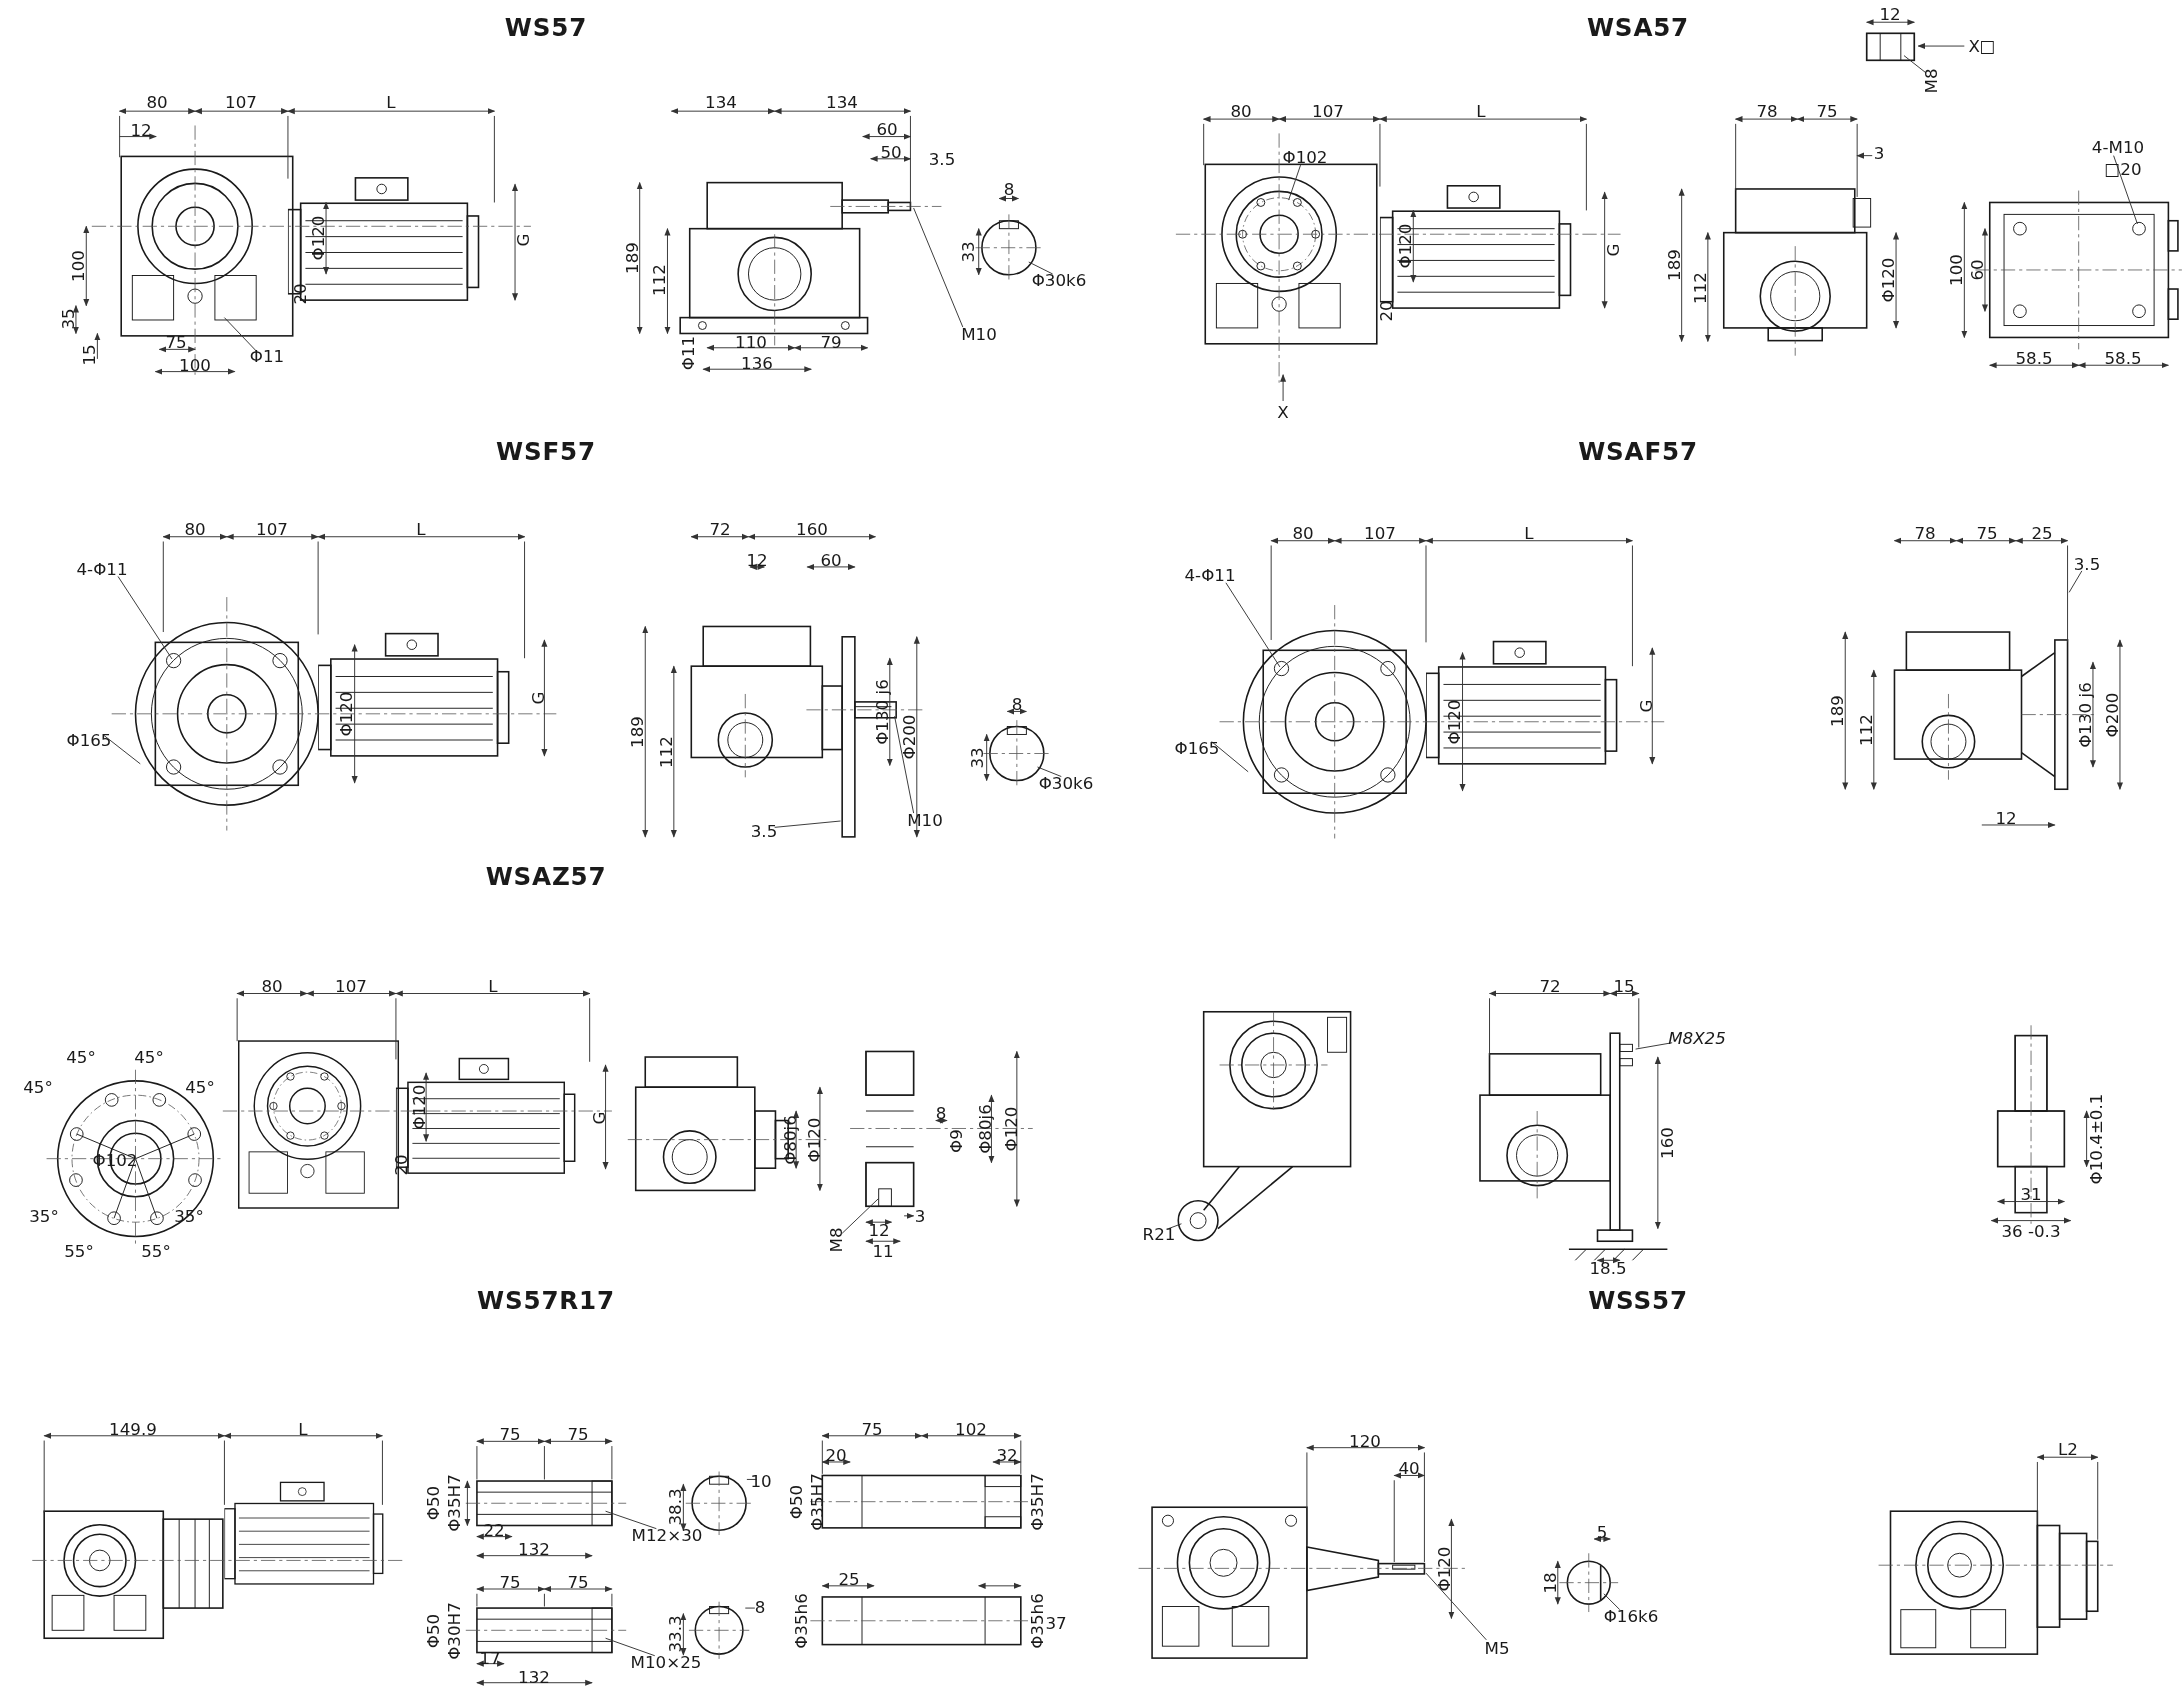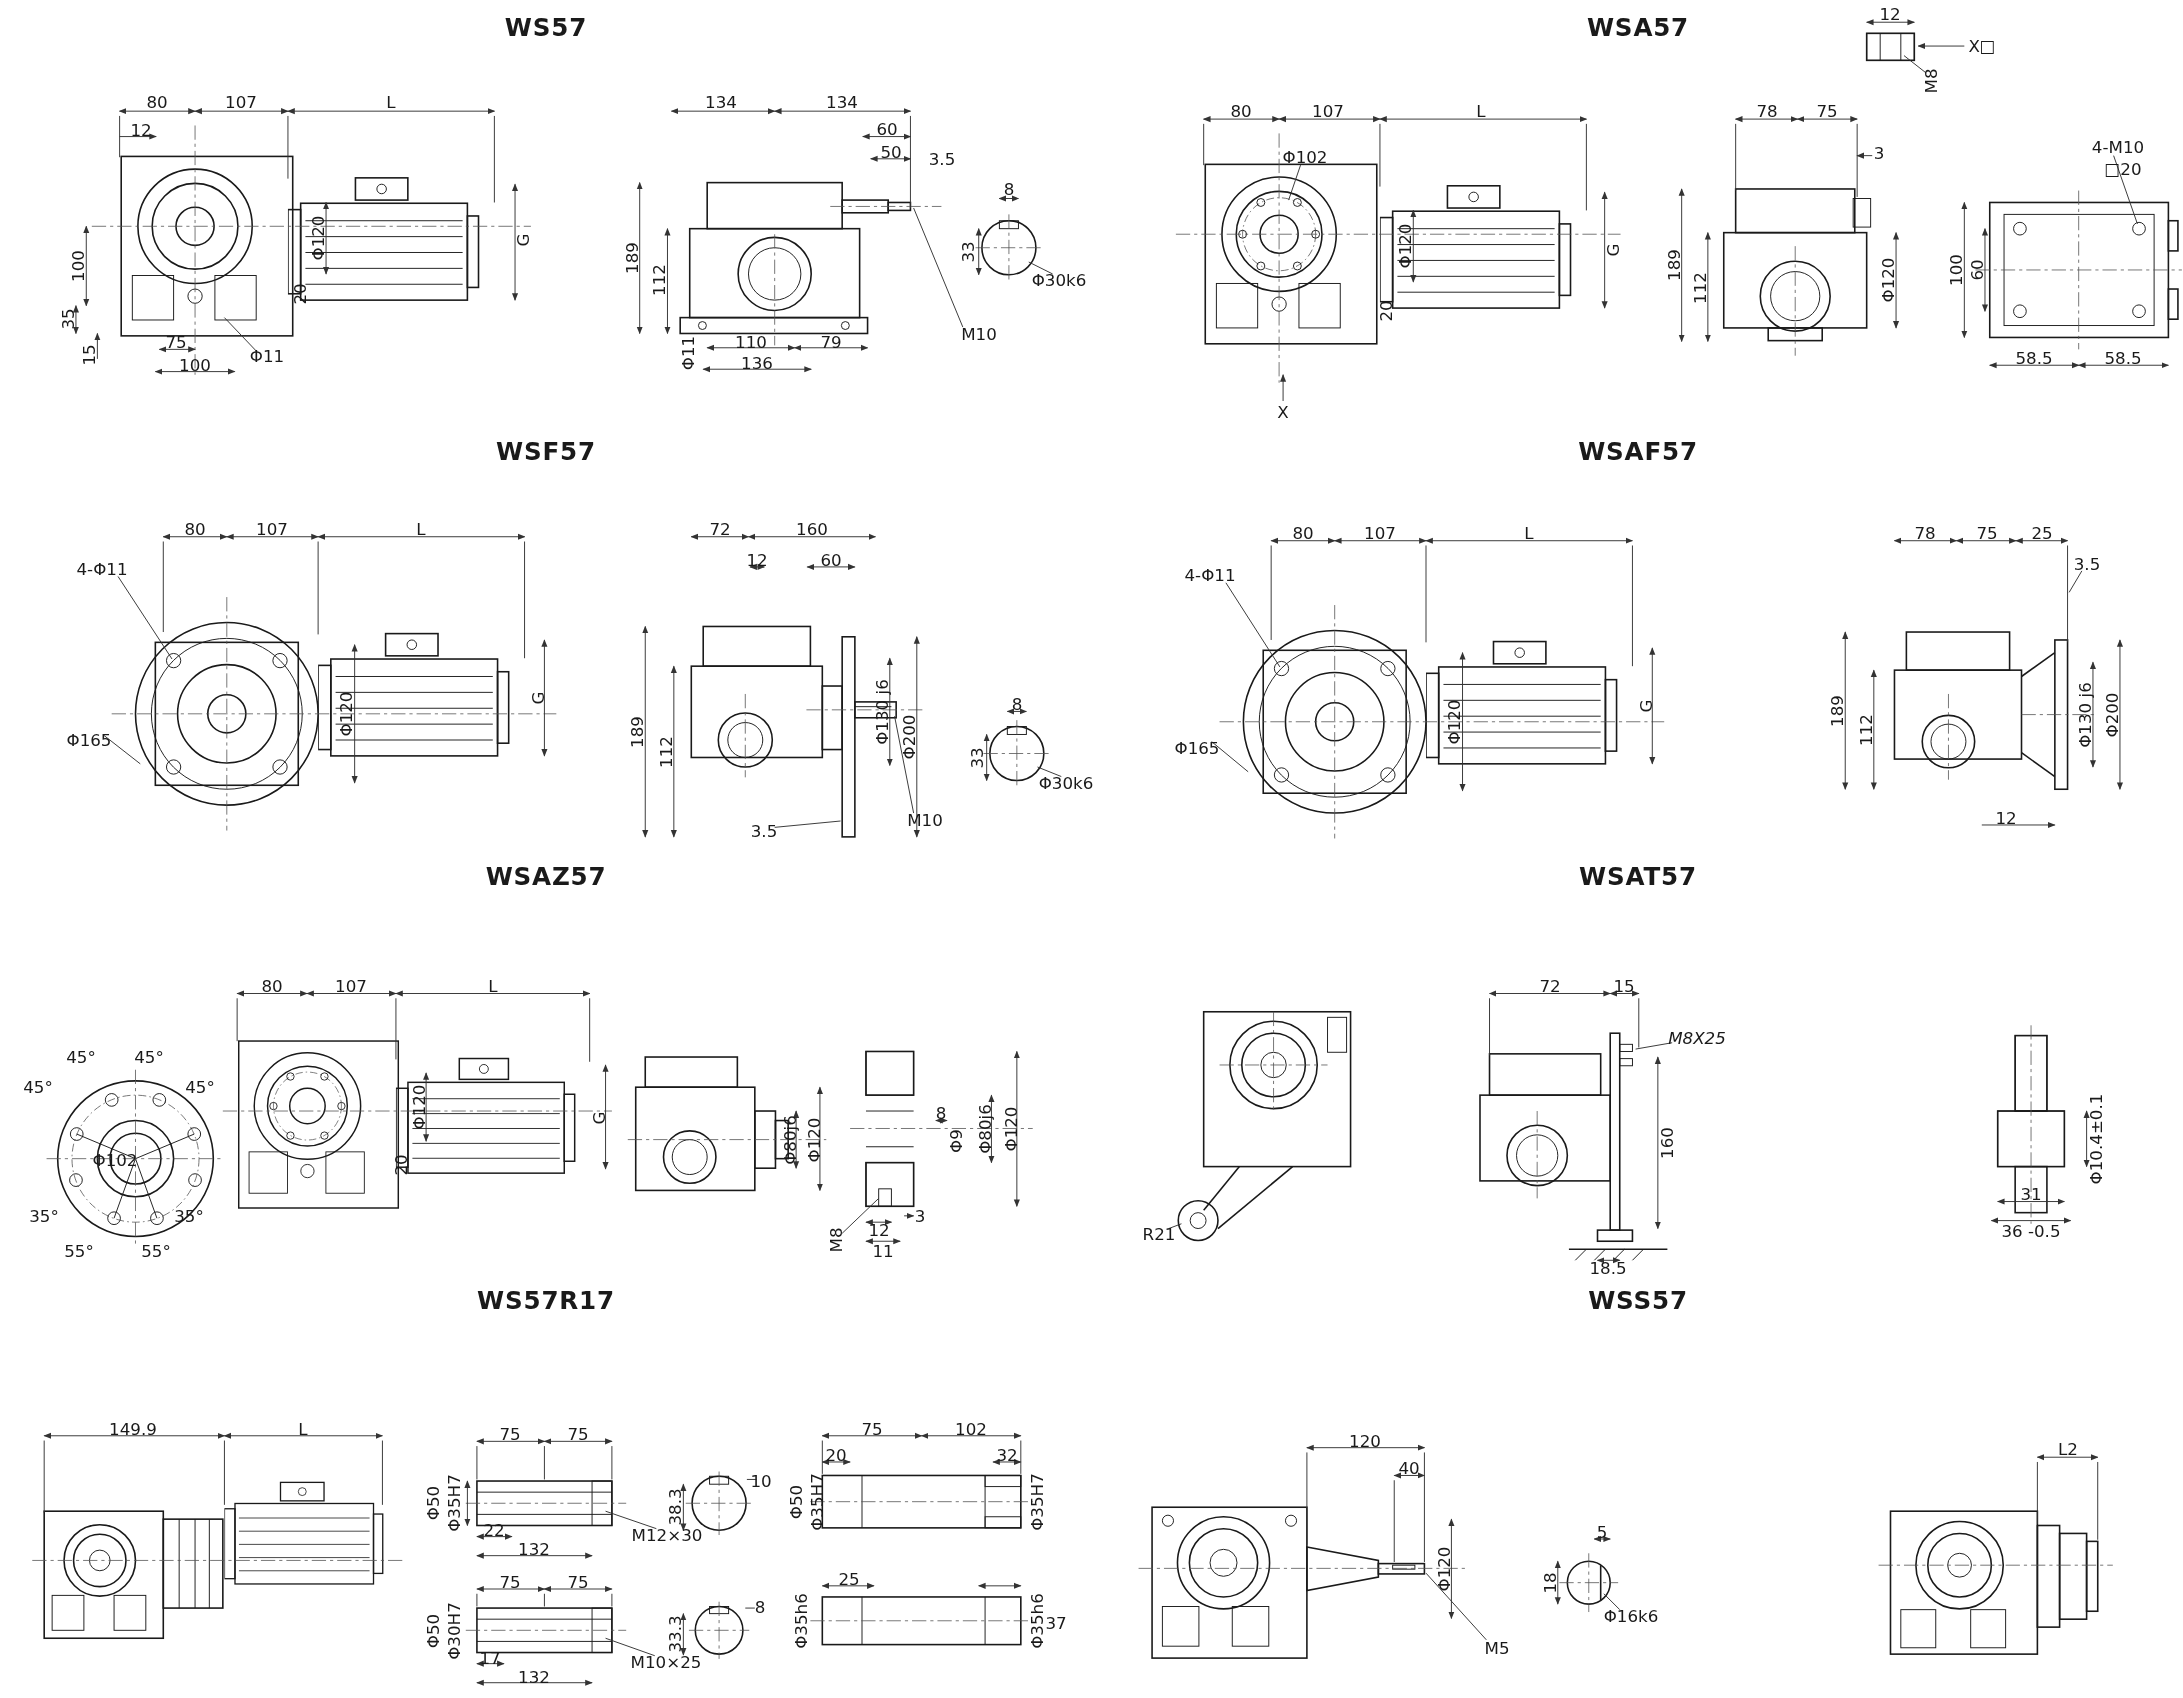--- a/index.html
+++ b/index.html
@@ -512,21 +512,20 @@
         <span class="dim-label rot" style="left: 985px; top: 280px;">Φ80j6</span>
         <span class="dim-label rot" style="left: 1011px; top: 280px;">Φ120</span>
         <span class="dim-label" style="left: 879px; top: 381px;">12</span>
         <span class="dim-label" style="left: 920px; top: 367px;">3</span>
         <span class="dim-label" style="left: 883px; top: 402px;">11</span>
         <span class="dim-label rot" style="left: 836px; top: 391px;">M8</span>
       </div>
   </section>
 
   <section class="panel" style="left:1092px;top:849px">
-    <h3 class="panel-title">WSAT57</h3>
     <svg class="art" viewBox="0 0 1374 534">
       <g>
         <rect class="o" x="140" y="205" width="185" height="195"></rect>
         <circle class="o" cx="228" cy="272" r="55"></circle>
         <circle class="o" cx="228" cy="272" r="40"></circle>
         <circle class="t" cx="228" cy="272" r="16"></circle>
         <rect class="t" x="296" y="212" width="24" height="44"></rect>
         <line class="o" x1="185" y1="400" x2="140" y2="455"></line>
         <line class="o" x1="252" y1="400" x2="158" y2="478"></line>
         <circle class="o" cx="133" cy="468" r="25"></circle>
@@ -578,21 +577,21 @@
     </svg>
     <div class="labels">
         <span class="dim-label" style="left: 67px; top: 385px;">R21</span>
         <span class="dim-label" style="left: 458px; top: 137px;">72</span>
         <span class="dim-label" style="left: 532px; top: 137px;">15</span>
         <span class="dim-label" style="left: 605px; top: 189px; font-style: italic;">M8X25</span>
         <span class="dim-label rot" style="left: 575px; top: 294px;">160</span>
         <span class="dim-label" style="left: 516px; top: 419px;">18.5</span>
         <span class="dim-label rot" style="left: 1004px; top: 290px;">Φ10.4±0.1</span>
         <span class="dim-label" style="left: 939px; top: 345px;">31</span>
-        <span class="dim-label" style="left: 939px; top: 382px;">36 -0.5</span>
+        <span class="dim-label" style="left: 939px; top: 382px;">36 -0.3</span>
       </div>
   </section>
 
   <section class="panel" style="left:0;top:1273px">
     <h3 class="panel-title">WS57R17</h3>
     <svg class="art" viewBox="0 0 1374 534">
       <g>
         <rect class="o" x="55" y="300" width="150" height="160"></rect>
         <circle class="o" cx="125" cy="362" r="45"></circle>
         <circle class="o" cx="125" cy="362" r="33"></circle>

